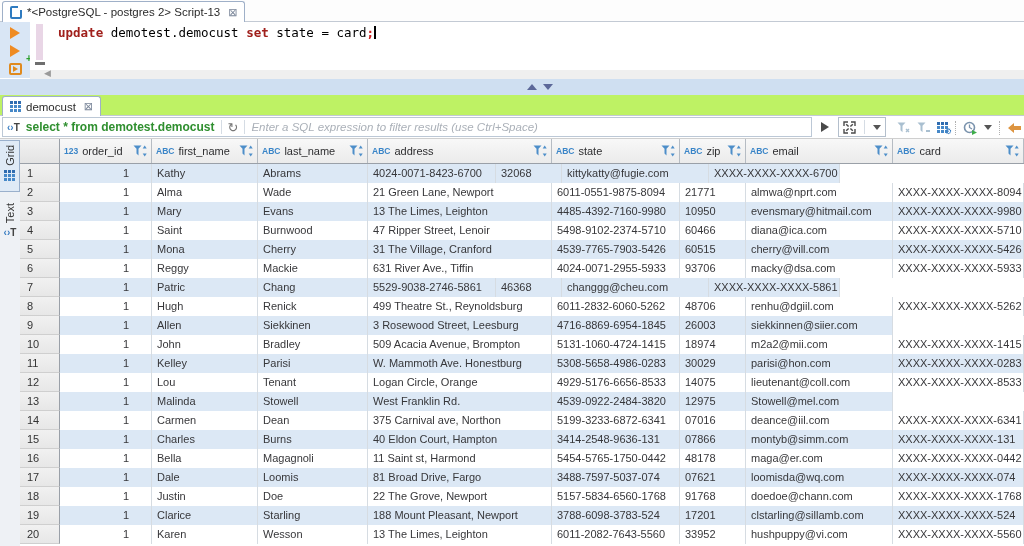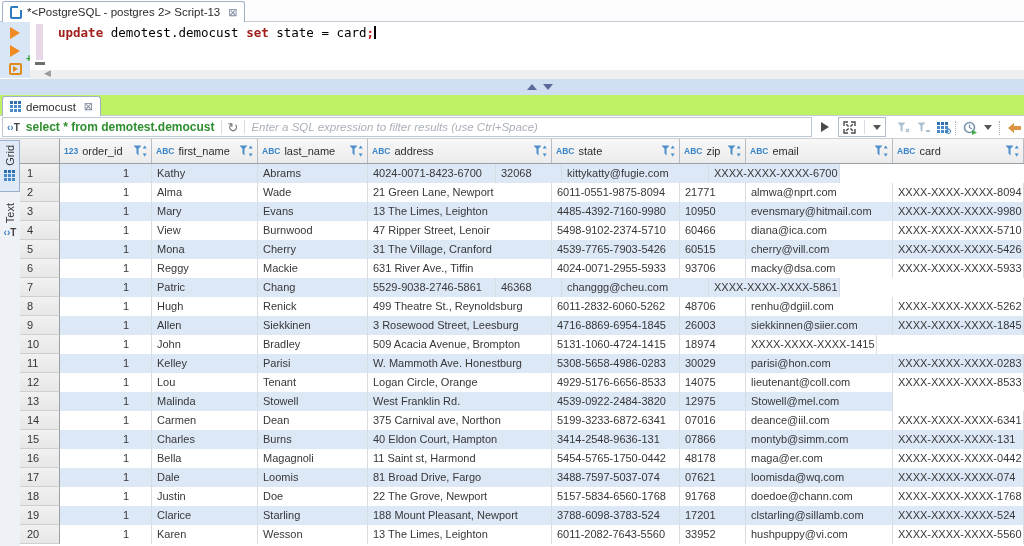--- a/index.html
+++ b/index.html
@@ -370,21 +370,21 @@
             <div class="cell col2">Evans</div>
             <div class="cell col3">13 The Limes, Leighton</div>
             <div class="cell col4">4485-4392-7160-9980</div>
             <div class="cell col5">10950</div>
             <div class="cell col6">evensmary@hitmail.com</div>
             <div class="cell col7">XXXX-XXXX-XXXX-9980</div>
           </div>
           <div class="grow">
             <div class="gutter">4</div>
             <div class="cell col0 num">1</div>
-            <div class="cell col1">View</div>
+            <div class="cell col1">Saint</div>
             <div class="cell col2">Burnwood</div>
             <div class="cell col3">47 Ripper Street, Lenoir</div>
             <div class="cell col4">5498-9102-2374-5710</div>
             <div class="cell col5">60466</div>
             <div class="cell col6">diana@ica.com</div>
             <div class="cell col7">XXXX-XXXX-XXXX-5710</div>
           </div>
           <div class="grow alt">
             <div class="gutter">5</div>
             <div class="cell col0 num">1</div>
@@ -430,30 +430,30 @@
           </div>
           <div class="grow alt">
             <div class="gutter">9</div>
             <div class="cell col0 num">1</div>
             <div class="cell col1">Allen</div>
             <div class="cell col2">Siekkinen</div>
             <div class="cell col3">3 Rosewood Street, Leesburg</div>
             <div class="cell col4">4716-8869-6954-1845</div>
             <div class="cell col5">26003</div>
             <div class="cell col6">siekkinnen@siier.com</div>
-            <div class="cell col7">XXXX-XXXX-XXXX-1845</div>
           </div>
           <div class="grow">
             <div class="gutter">10</div>
             <div class="cell col0 num">1</div>
             <div class="cell col1">John</div>
             <div class="cell col2">Bradley</div>
             <div class="cell col3">509 Acacia Avenue, Brompton</div>
             <div class="cell col4">5131-1060-4724-1415</div>
             <div class="cell col5">18974</div>
+            <div class="cell col6">m2a2@mii.com</div>
             <div class="cell col7">XXXX-XXXX-XXXX-1415</div>
           </div>
           <div class="grow alt">
             <div class="gutter">11</div>
             <div class="cell col0 num">1</div>
             <div class="cell col1">Kelley</div>
             <div class="cell col2">Parisi</div>
             <div class="cell col3">W. Mammoth Ave. Honestburg</div>
             <div class="cell col4">5308-5658-4986-0283</div>
             <div class="cell col5">30029</div>

